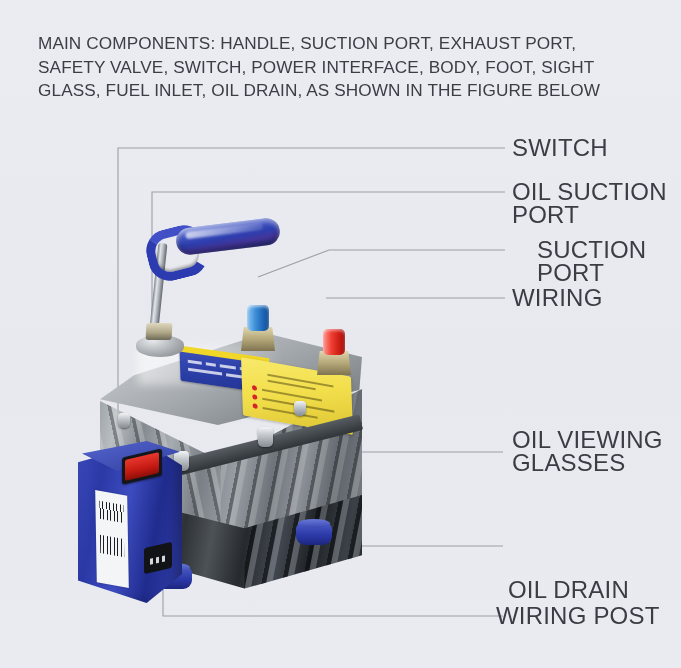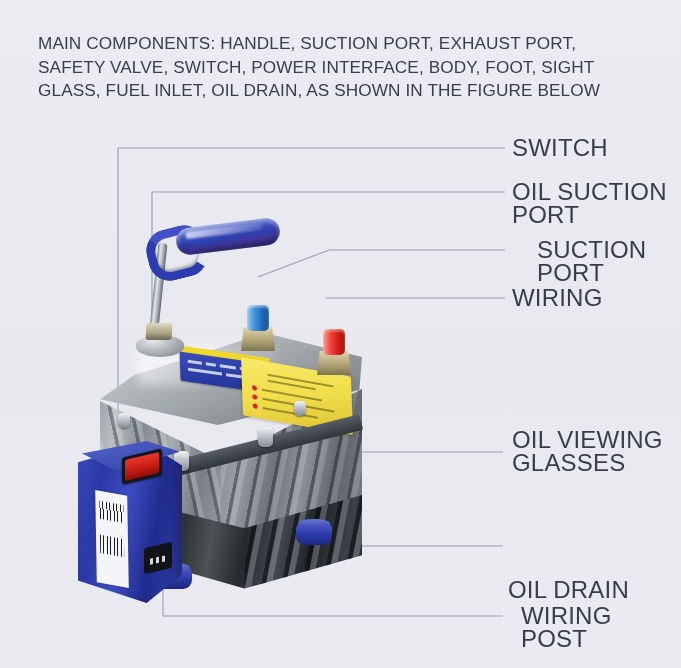--- a/index.html
+++ b/index.html
@@ -356,15 +356,15 @@
 
   <div class="callout" style="left:537px;top:238px;">SUCTION PORT</div>
 
   <div class="callout" style="left:512px;top:286px;">WIRING</div>
 
   <div class="callout" style="left:512px;top:428px;">OIL VIEWING
 GLASSES</div>
 
   <div class="callout" style="left:508px;top:534px;margin-top:44px;">OIL DRAIN</div>
 
-  <div class="callout" style="left:521px;top:604px;">WIRING POST</div>
+  <div class="callout" style="left:496px;top:604px;">WIRING POST</div>
 
 </div>
 
 </body></html>

